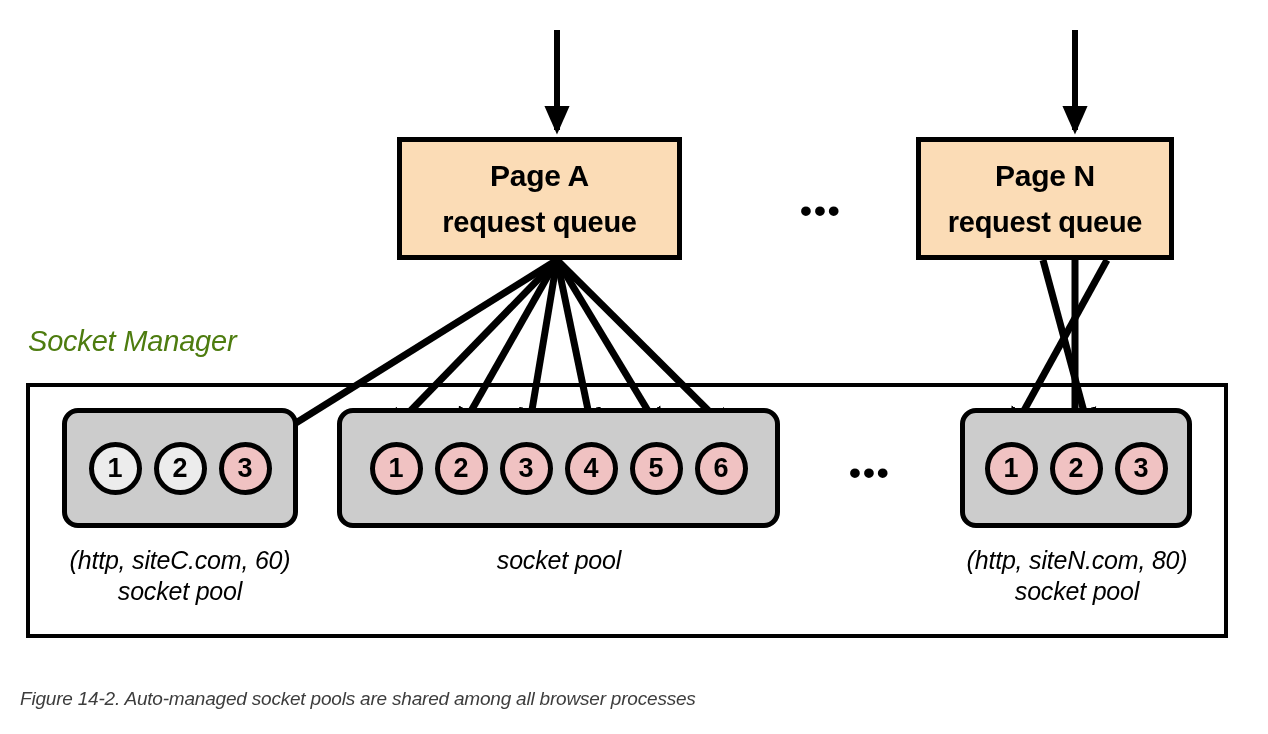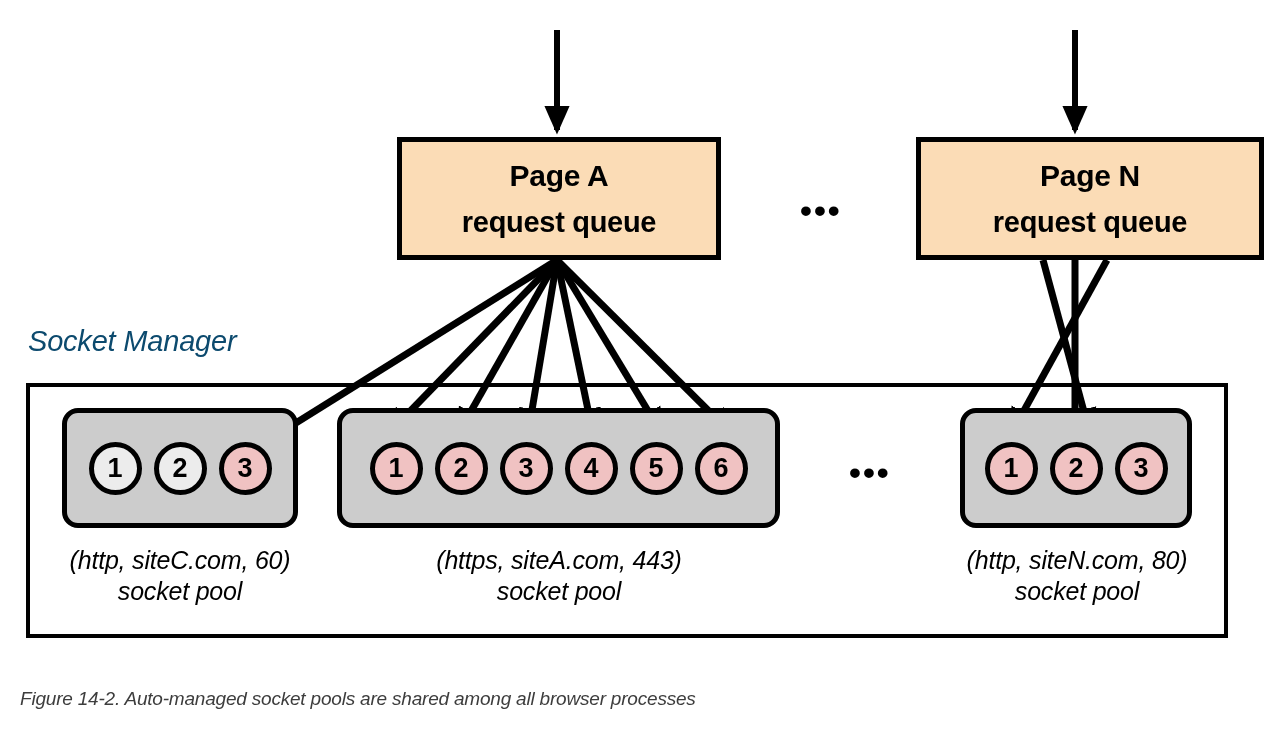--- a/index.html
+++ b/index.html
@@ -51,32 +51,32 @@
     font-weight: bold;
     letter-spacing: -0.3px;
   }
   .page-box .page-sub {
     font-size: 29px;
     font-weight: bold;
     letter-spacing: -0.3px;
     margin-top: 15px;
   }
 
-  #page-a-box { left: 397px; top: 137px; width: 324px; height: 123px; }
-  #page-n-box { left: 916px; top: 137px; width: 348px; height: 123px; }
+  #page-a-box { left: 397px; top: 137px; width: 285px; height: 123px; }
+  #page-n-box { left: 916px; top: 137px; width: 258px; height: 123px; }
 
   
   #socket-manager-label {
     position: absolute;
     left: 28px;
     top: 325px;
     font-size: 29px;
     font-style: italic;
     font-weight: normal;
-    color: #0c4a6e;
+    color: #4d7c0f;
     letter-spacing: -0.2px;
   }
   #socket-manager-box {
     position: absolute;
     box-sizing: border-box;
     left: 26px;
     top: 383px;
     width: 1202px;
     height: 255px;
     border: 4px solid #000000;
@@ -220,21 +220,20 @@
 
   <div class="socket-pool" id="pool-a">
     <div class="socket active">1</div>
     <div class="socket active">2</div>
     <div class="socket active">3</div>
     <div class="socket active">4</div>
     <div class="socket active">5</div>
     <div class="socket active">6</div>
   </div>
   <div class="pool-caption" id="caption-a">
-    <div>(https, siteA.com, 443)</div>
     <div>socket pool</div>
   </div>
 
   <div class="ellipsis" id="ellipsis-pools">•••</div>
 
   <div class="socket-pool" id="pool-n">
     <div class="socket active">1</div>
     <div class="socket active">2</div>
     <div class="socket active">3</div>
   </div>

